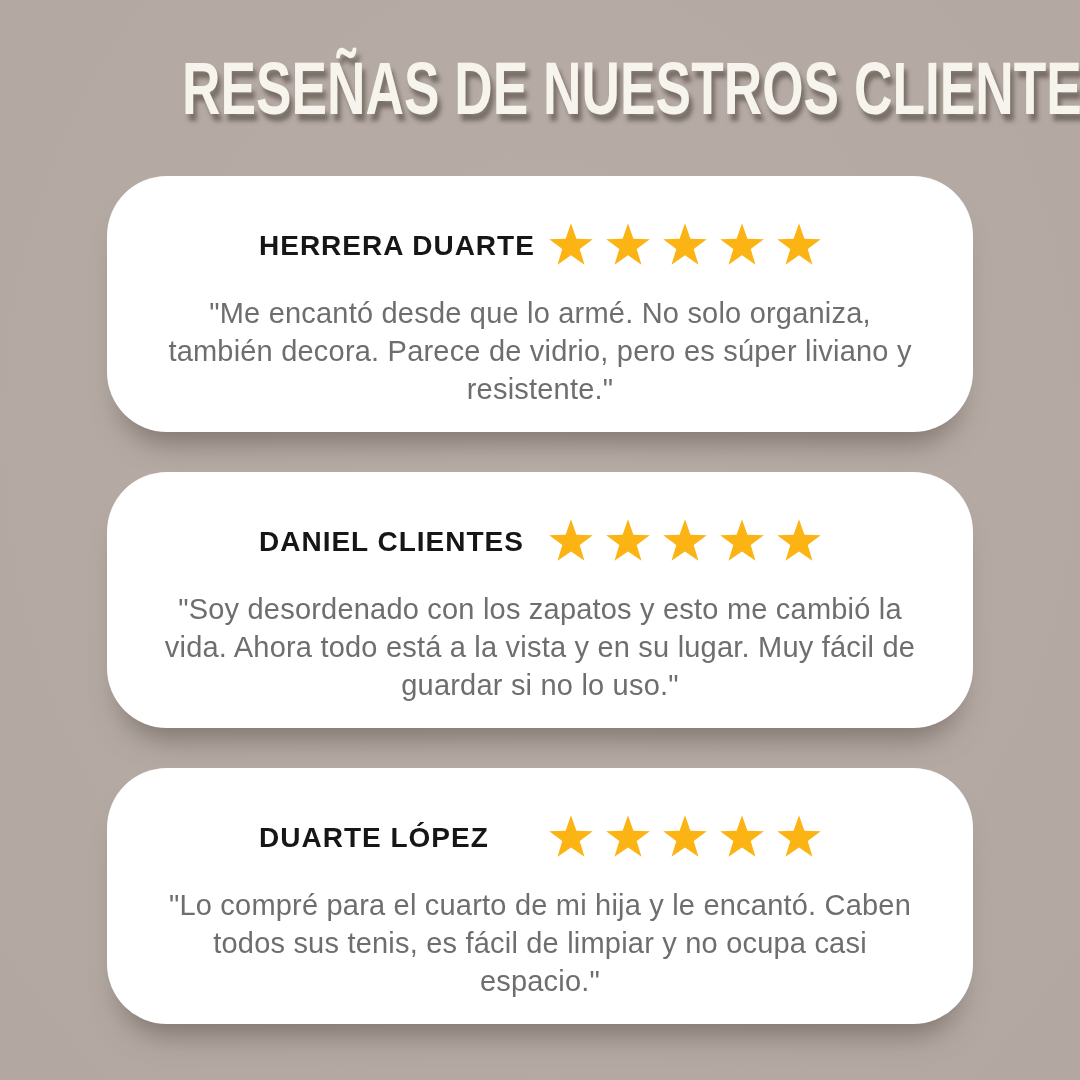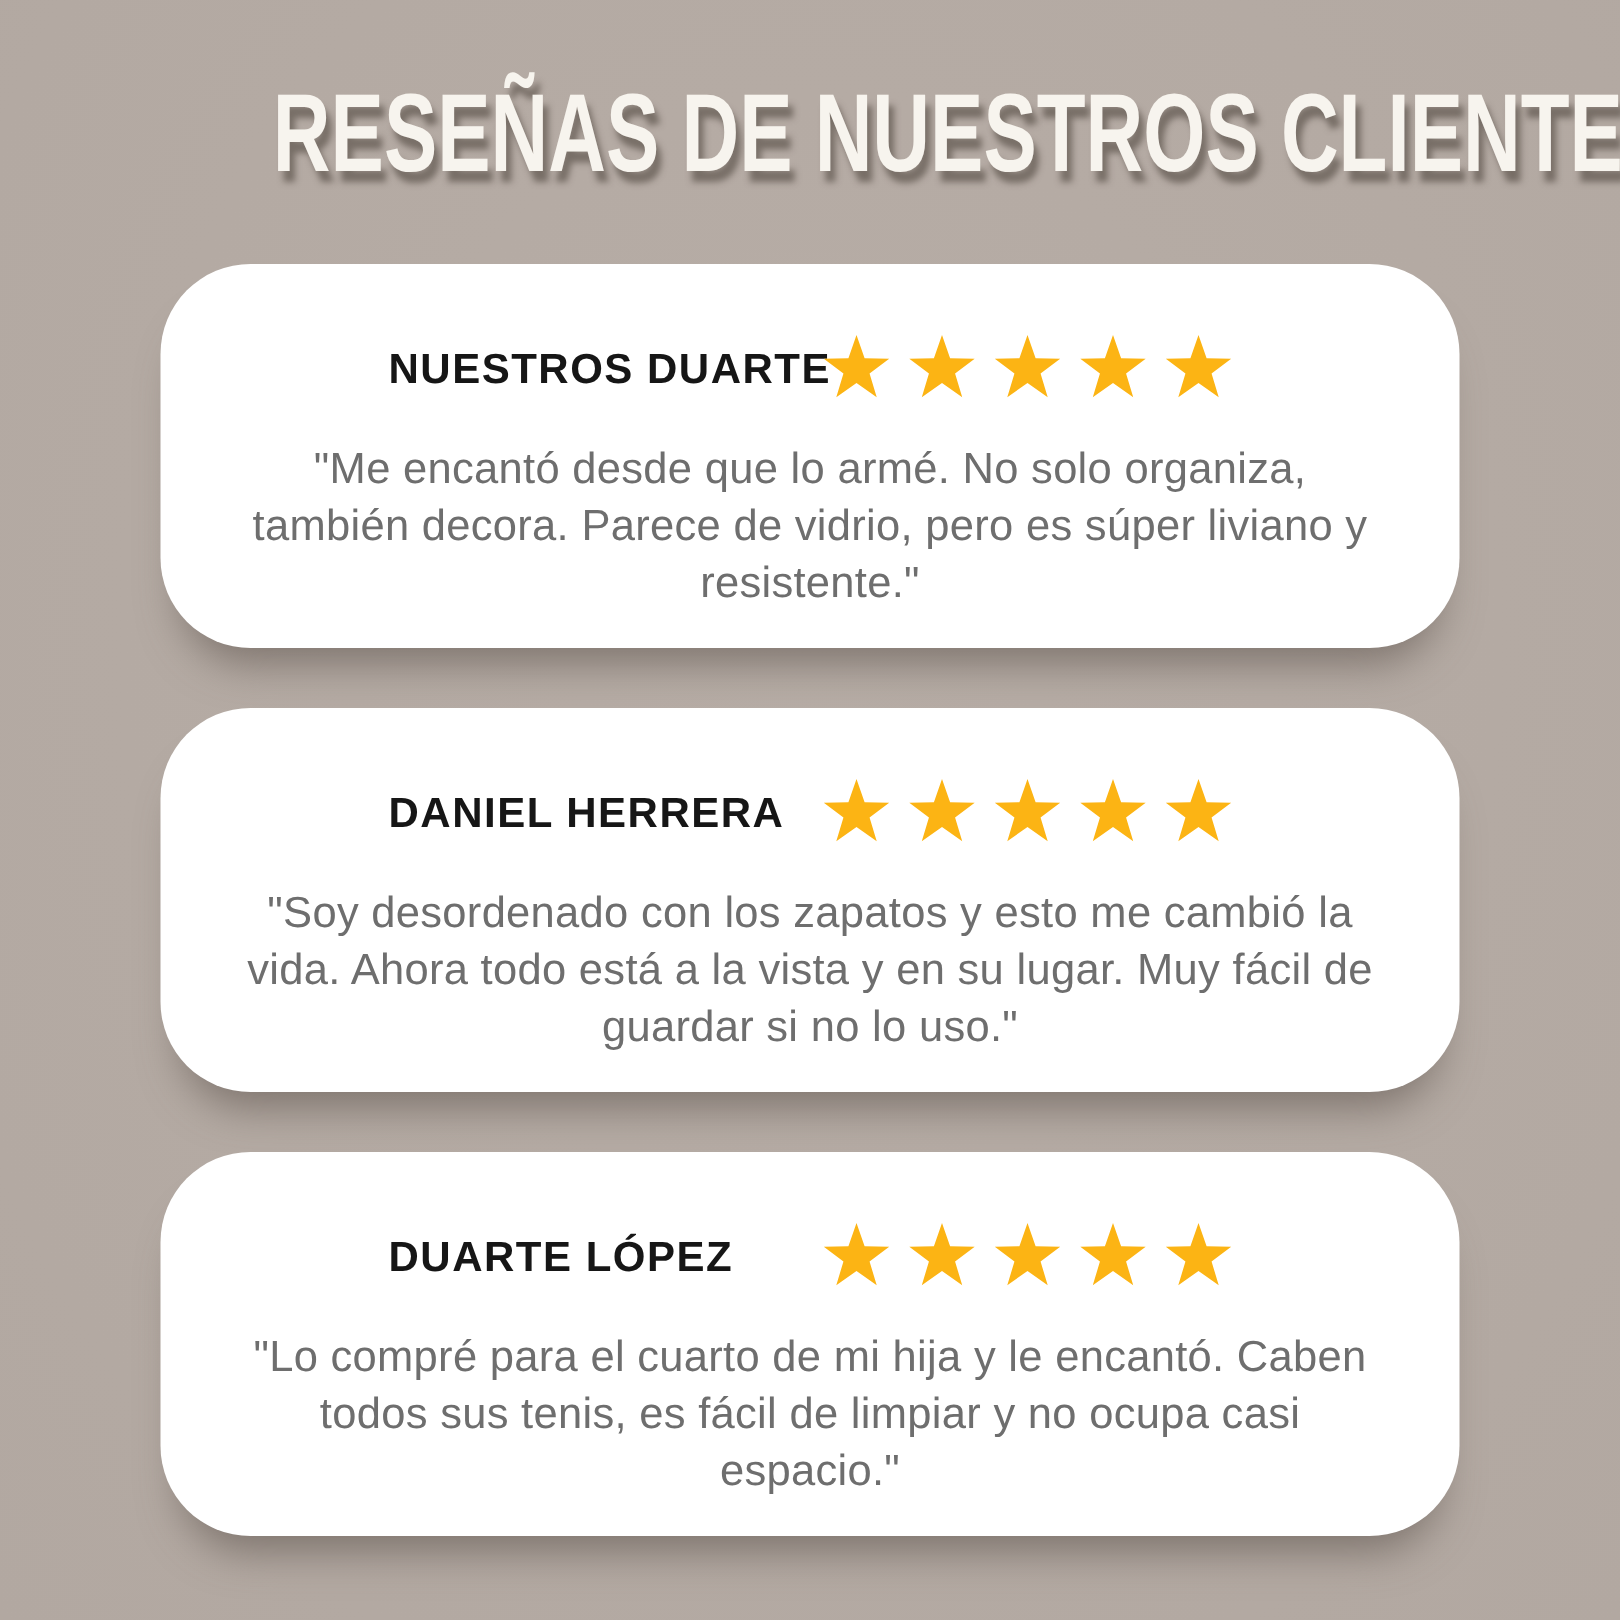--- a/index.html
+++ b/index.html
@@ -92,21 +92,21 @@
 <div class="canvas">
 
   <div class="title-wrap">
     <span class="title-text">RESEÑAS DE NUESTROS CLIENTES</span>
   </div>
 
   <div class="cards">
 
     <div class="card">
       <div class="card-header">
-        <div class="reviewer-name">NUESTROS DUARTE</div>
+        <div class="reviewer-name">HERRERA DUARTE</div>
         <div class="stars">
             <svg class="star" viewBox="0 0 24 23" xmlns="http://www.w3.org/2000/svg">
               <polygon points="12,0.6 14.59,8.04 22.46,8.2 16.18,12.96 18.47,20.5 12,16 5.53,20.5 7.82,12.96 1.54,8.2 9.41,8.04" fill="#FCB414"></polygon>
             </svg>
             <svg class="star" viewBox="0 0 24 23" xmlns="http://www.w3.org/2000/svg">
               <polygon points="12,0.6 14.59,8.04 22.46,8.2 16.18,12.96 18.47,20.5 12,16 5.53,20.5 7.82,12.96 1.54,8.2 9.41,8.04" fill="#FCB414"></polygon>
             </svg>
             <svg class="star" viewBox="0 0 24 23" xmlns="http://www.w3.org/2000/svg">
               <polygon points="12,0.6 14.59,8.04 22.46,8.2 16.18,12.96 18.47,20.5 12,16 5.53,20.5 7.82,12.96 1.54,8.2 9.41,8.04" fill="#FCB414"></polygon>
             </svg>
@@ -116,21 +116,21 @@
             <svg class="star" viewBox="0 0 24 23" xmlns="http://www.w3.org/2000/svg">
               <polygon points="12,0.6 14.59,8.04 22.46,8.2 16.18,12.96 18.47,20.5 12,16 5.53,20.5 7.82,12.96 1.54,8.2 9.41,8.04" fill="#FCB414"></polygon>
             </svg>
           </div>
       </div>
       <p class="review-text">"Me encantó desde que lo armé. No solo organiza, también decora. Parece de vidrio, pero es súper liviano y resistente."</p>
     </div>
 
     <div class="card">
       <div class="card-header">
-        <div class="reviewer-name">DANIEL HERRERA</div>
+        <div class="reviewer-name">DANIEL CLIENTES</div>
         <div class="stars">
             <svg class="star" viewBox="0 0 24 23" xmlns="http://www.w3.org/2000/svg">
               <polygon points="12,0.6 14.59,8.04 22.46,8.2 16.18,12.96 18.47,20.5 12,16 5.53,20.5 7.82,12.96 1.54,8.2 9.41,8.04" fill="#FCB414"></polygon>
             </svg>
             <svg class="star" viewBox="0 0 24 23" xmlns="http://www.w3.org/2000/svg">
               <polygon points="12,0.6 14.59,8.04 22.46,8.2 16.18,12.96 18.47,20.5 12,16 5.53,20.5 7.82,12.96 1.54,8.2 9.41,8.04" fill="#FCB414"></polygon>
             </svg>
             <svg class="star" viewBox="0 0 24 23" xmlns="http://www.w3.org/2000/svg">
               <polygon points="12,0.6 14.59,8.04 22.46,8.2 16.18,12.96 18.47,20.5 12,16 5.53,20.5 7.82,12.96 1.54,8.2 9.41,8.04" fill="#FCB414"></polygon>
             </svg>

